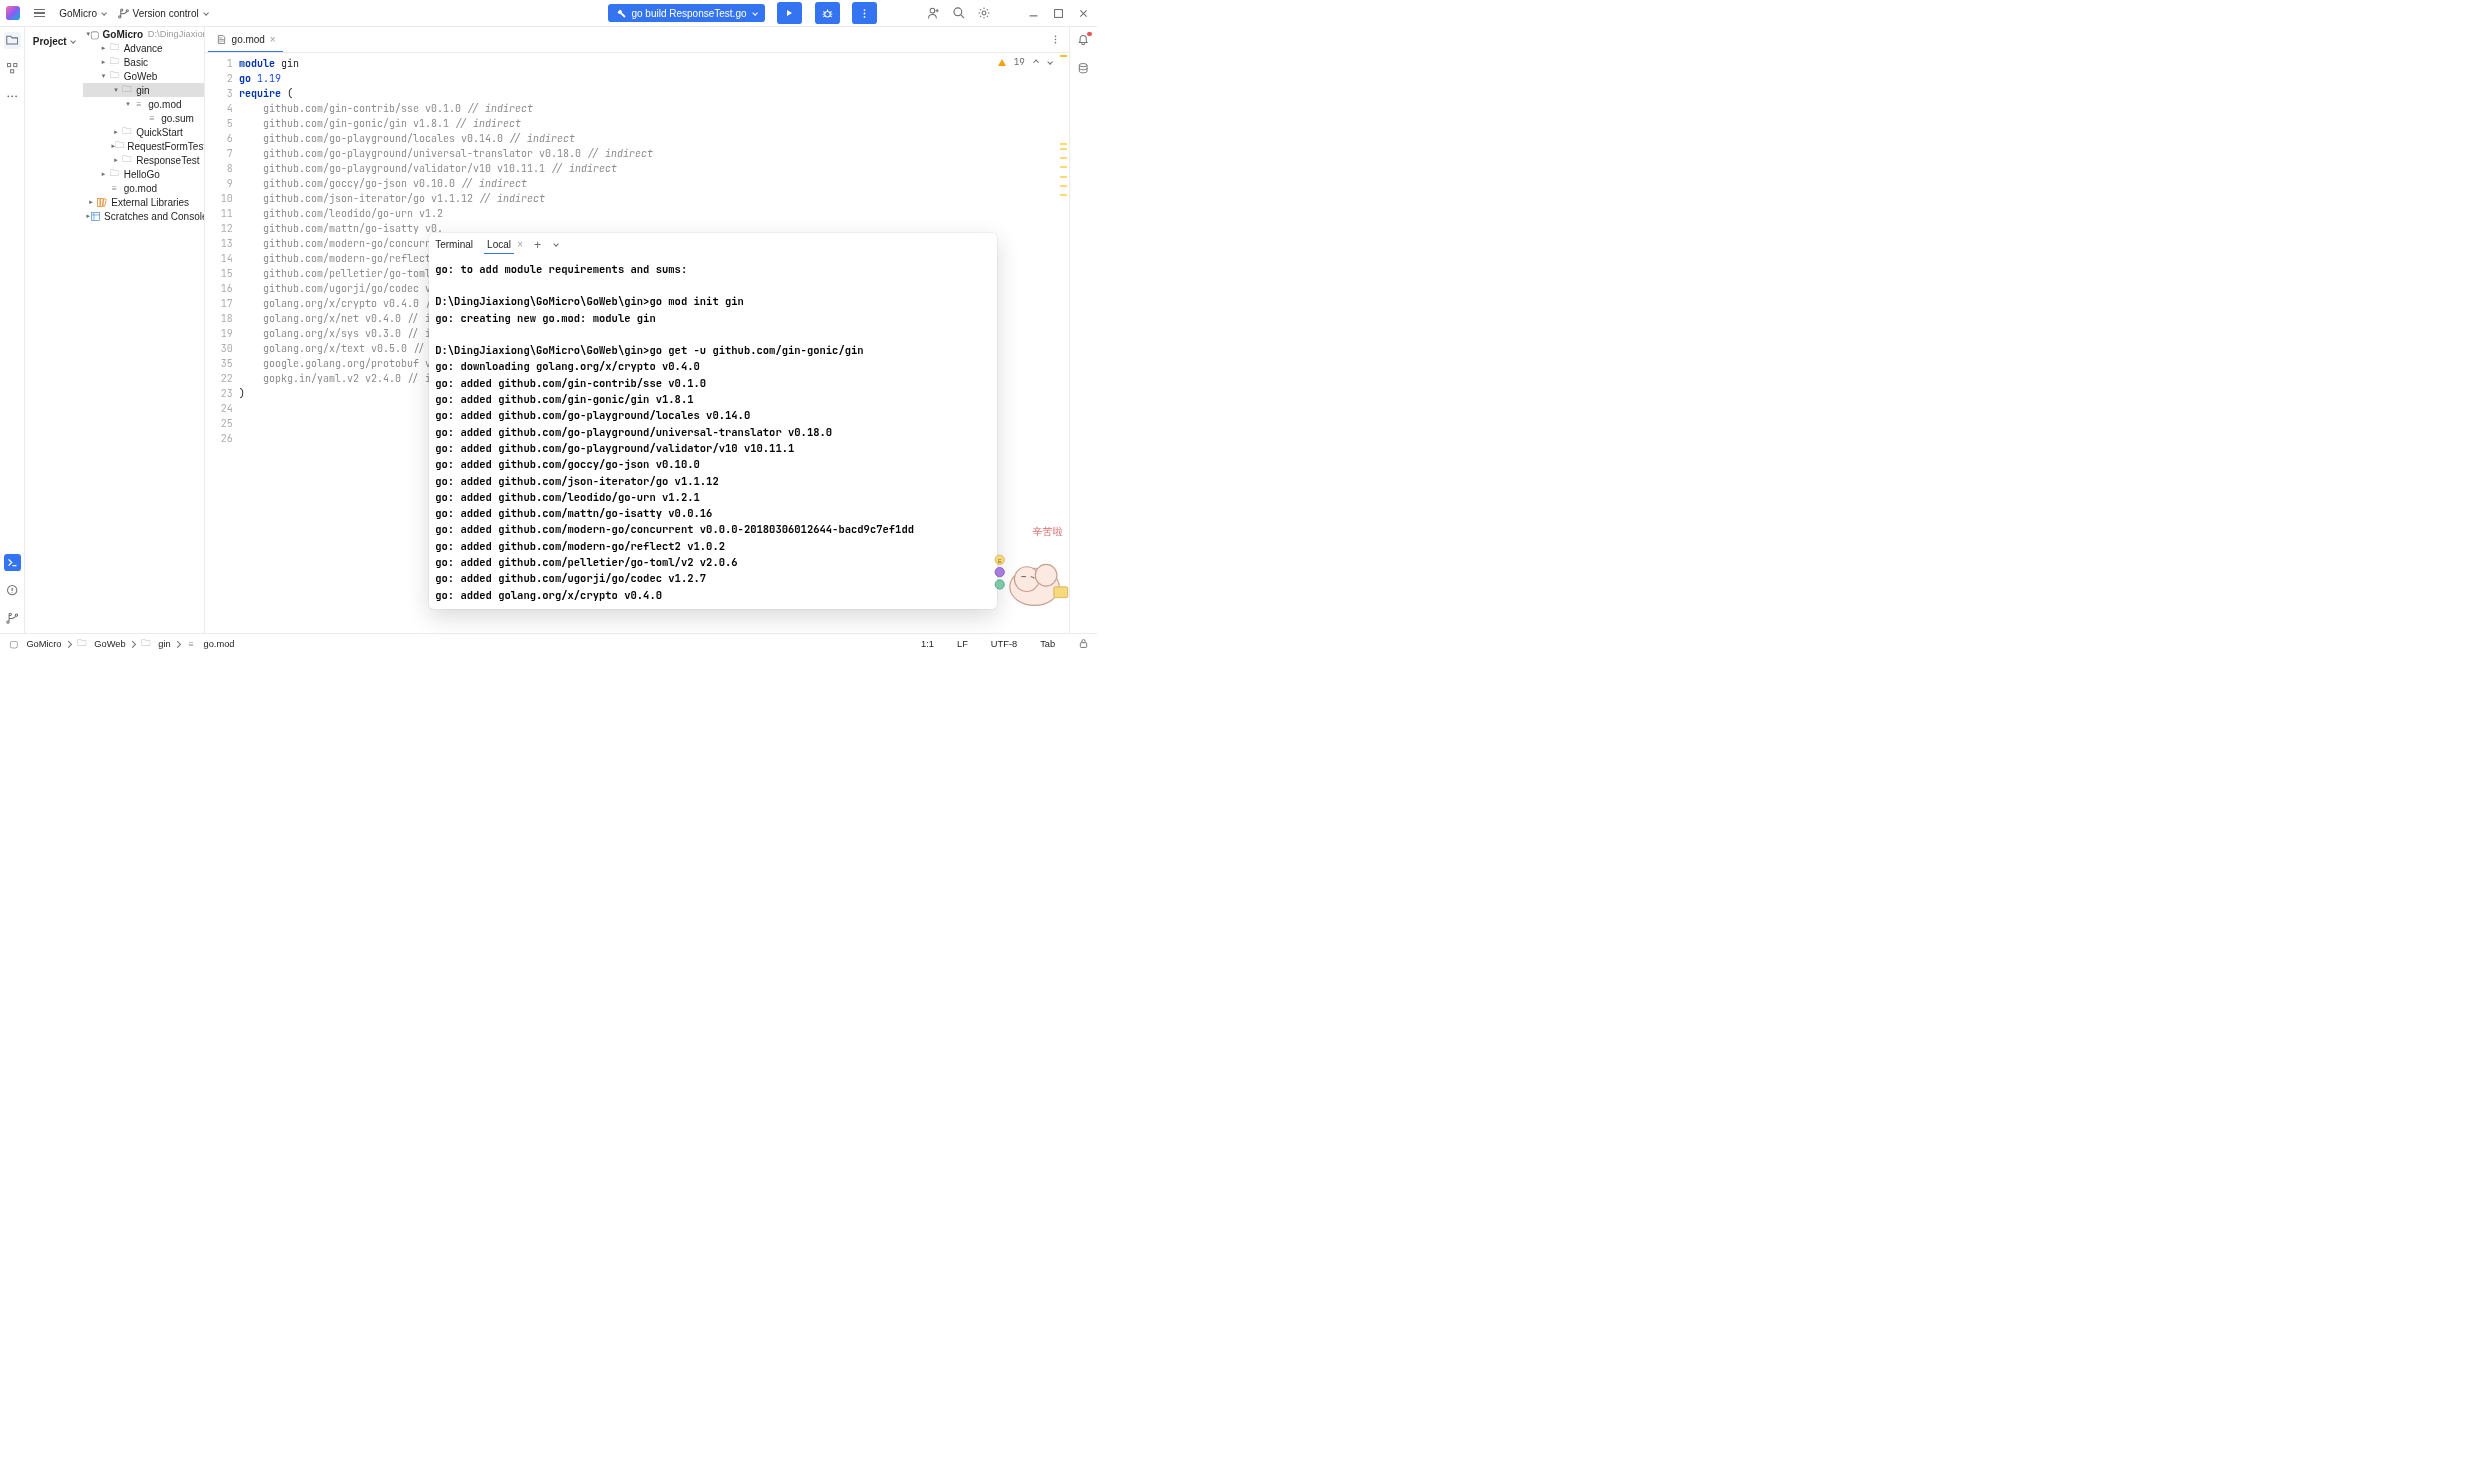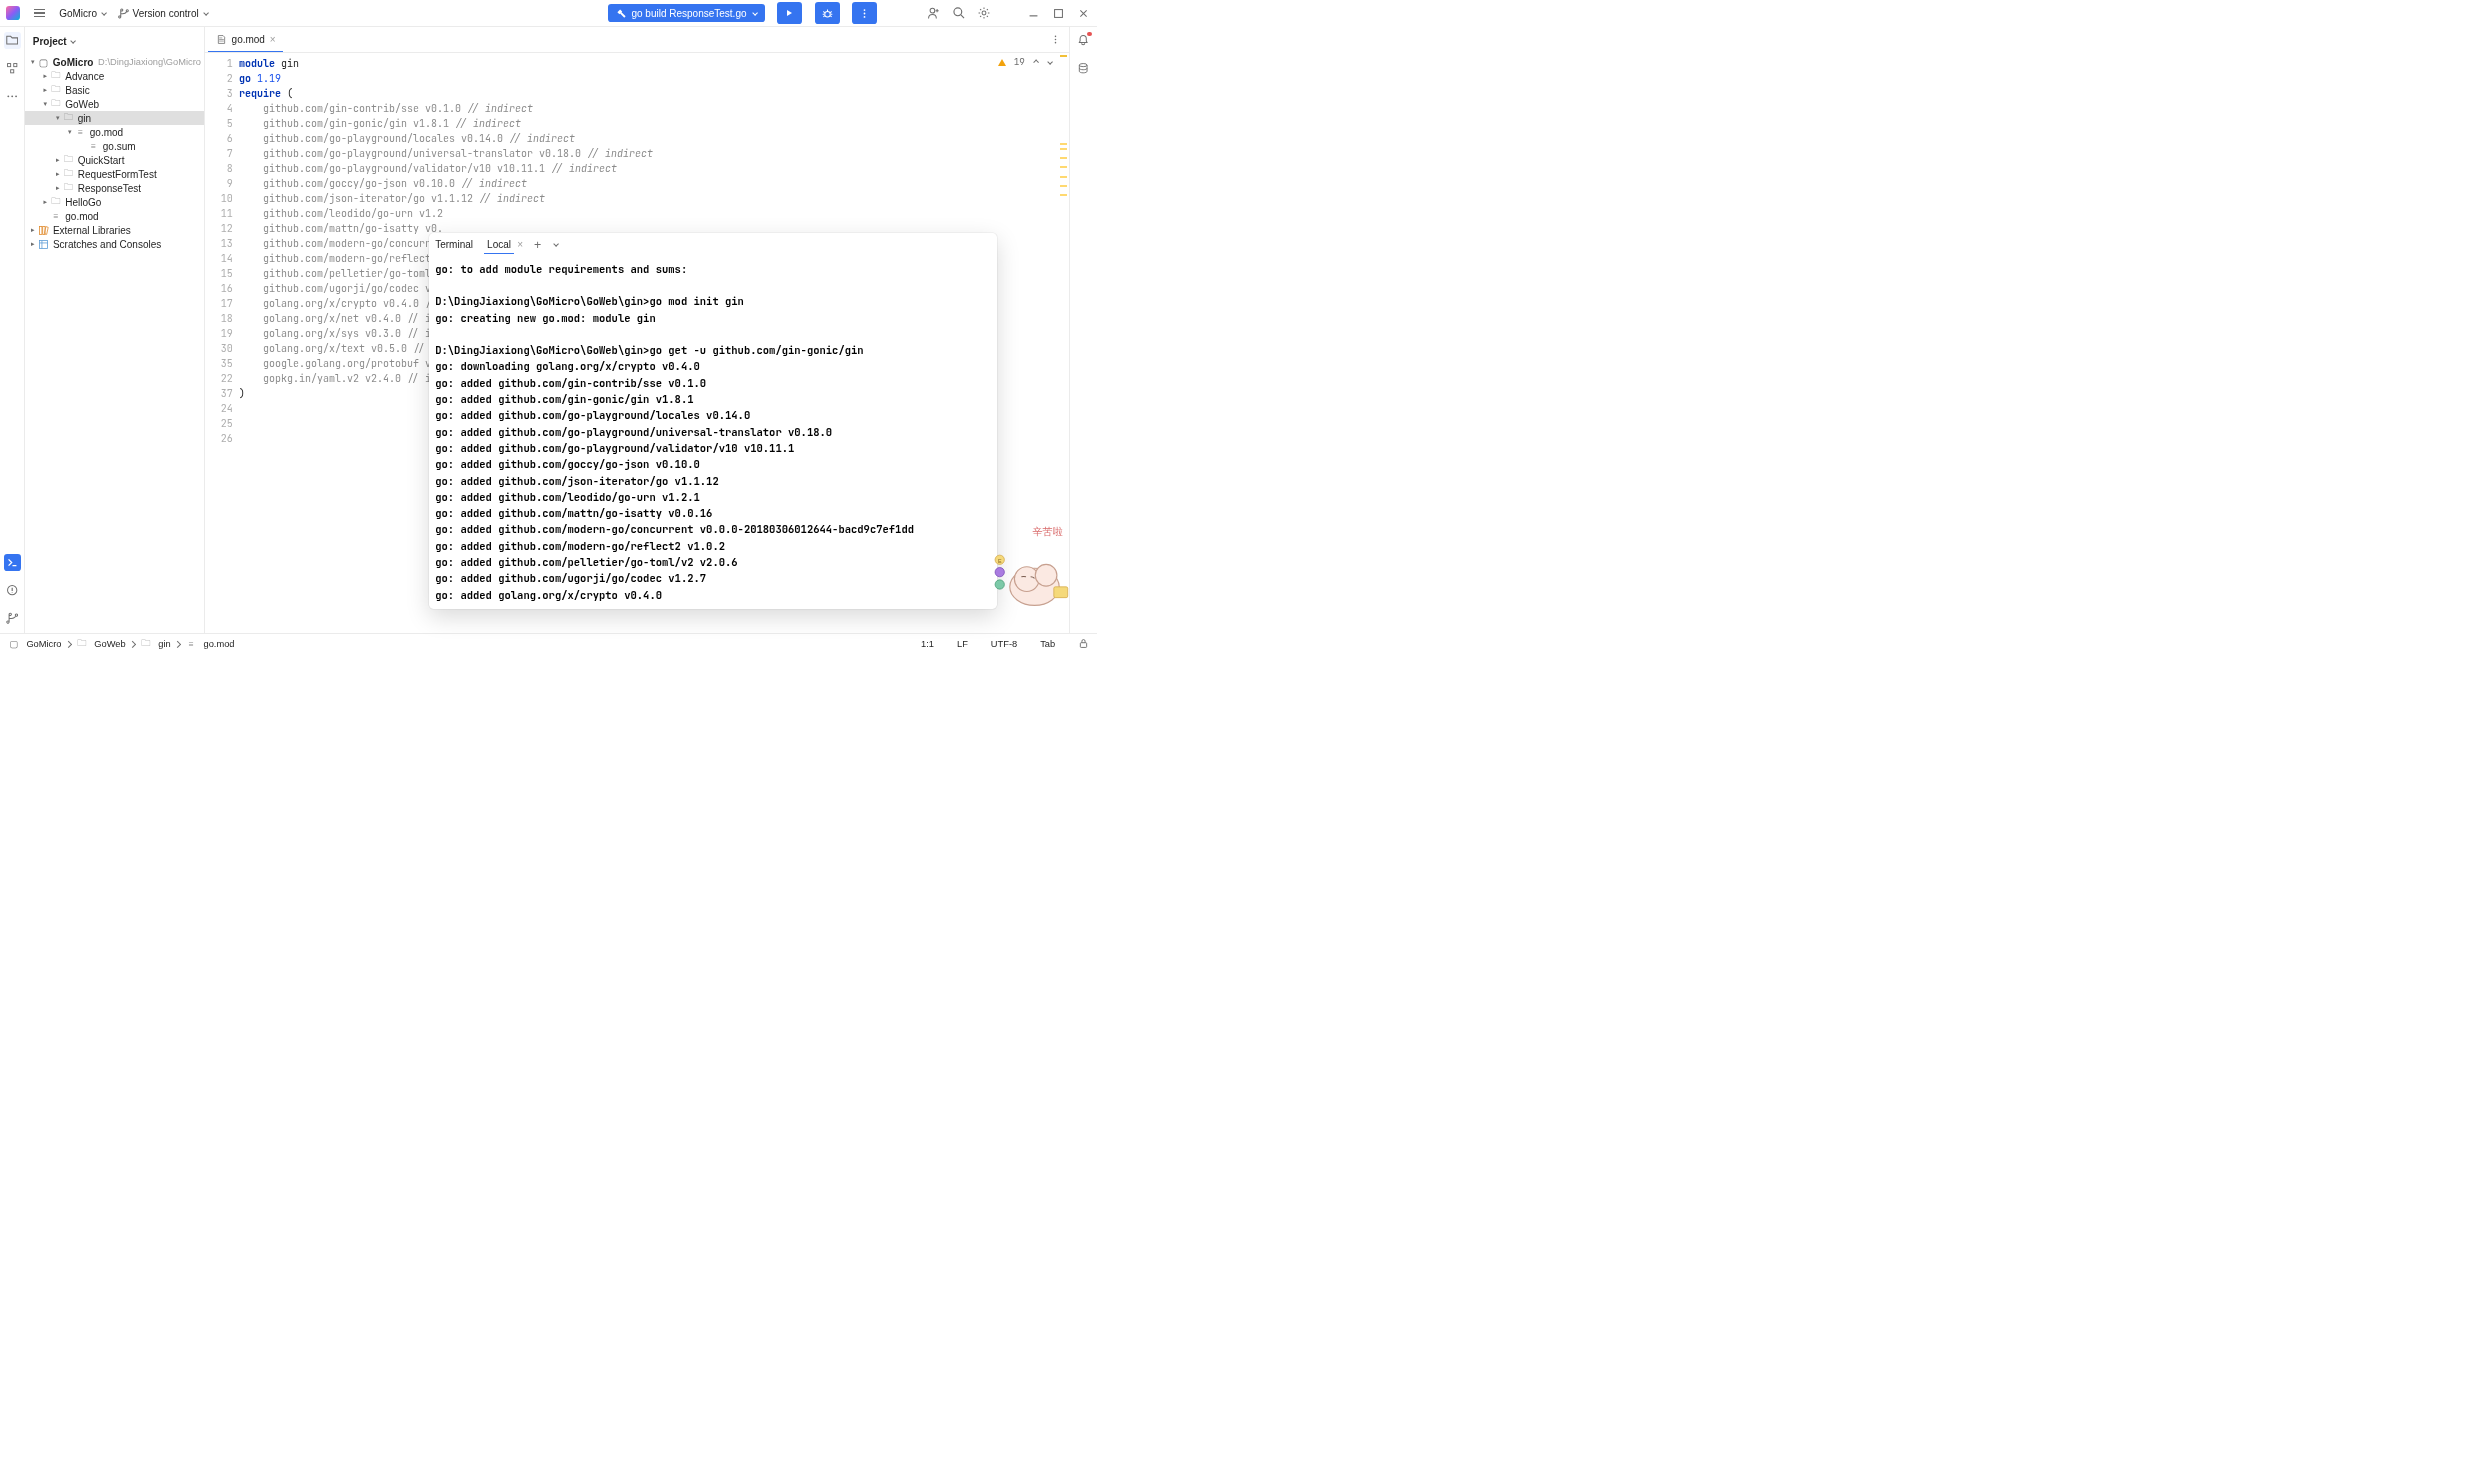--- a/index.html
+++ b/index.html
@@ -35,21 +35,21 @@
 .icon-btn-blue { width:25px;height:22px;background:#3574f0;display:flex;align-items:center;justify-content:center;border-radius:3.1px;margin-left:3.1px; }
 .icon-square { width:15.5px;height:15.5px;display:flex;align-items:center;justify-content:center;color:#6e6e6e; }
 
 .body-row { display:flex;height:calc(100% - 27px - 20px); }
 
 .left-rail { width:25px;border-right:0.8px solid #ebebeb;display:flex;flex-direction:column;align-items:center;padding-top:4.7px;gap:11px;background:#fff; }
 .rail-icon { width:17px;height:17px;display:flex;align-items:center;justify-content:center;color:#6e6e6e;border-radius:3.1px; }
 .rail-icon.active { background:#eef3fe; }
 .rail-terminal-icon { width:17px;height:17px;display:flex;align-items:center;justify-content:center;background:#3574f0;color:#fff;border-radius:3.1px;font-size:7.8px;font-weight:bold; }
 
-.project-panel { width:180px;border-right:0.8px solid #ebebeb;display:flex;flex-direction:column; }
+.project-panel { width:180px;border-right:0.8px solid #ebebeb;display:flex;flex-direction:row; }
 .project-header { height:28px;display:flex;align-items:center;padding:0 7.8px;font-weight:600;font-size:10px;cursor:default; }
 .project-header .chevron-down { margin-left:4.7px; }
 .project-tree { flex:1;overflow:auto;font-size:10px; }
 .tree-row { display:flex;align-items:center;height:14px;padding:0 3.1px;cursor:default;white-space:nowrap; }
 .tree-row.selected { background:#dfdfdf; }
 .tree-chevron { width:9.3px;text-align:center;color:#6e6e6e;font-size:7px; }
 .tree-icon { width:12.4px;display:inline-flex;align-items:center;justify-content:center;margin-right:3.1px;color:#6e6e6e; }
 .tree-label { color:#1e1e1e; }
 .tree-meta { color:#9e9e9e;margin-left:4.7px;font-size:9.3px; }
 
@@ -376,21 +376,21 @@
           <div>13</div>
           <div>14</div>
           <div>15</div>
           <div>16</div>
           <div>17</div>
           <div>18</div>
           <div>19</div>
           <div>30</div>
           <div>35</div>
           <div>22</div>
-          <div>37</div>
+          <div>23</div>
           <div>24</div>
           <div>25</div>
           <div>26</div>
         </div>
       <div class="code" id="code"><div><span class="kw">module</span><span class="id"> gin</span></div><div></div><div><span class="kw">go</span><span class="id"> </span><span class="num">1.19</span></div><div></div><div><span class="kw">require</span><span class="id"> (</span></div><div><span style="color:#8c8c8c">    github.com/gin-contrib/sse</span> <span style="color:#8c8c8c">v0.1.0</span> <span class="cm">// indirect</span></div><div><span style="color:#8c8c8c">    github.com/gin-gonic/gin</span> <span style="color:#8c8c8c">v1.8.1</span> <span class="cm">// indirect</span></div><div><span style="color:#8c8c8c">    github.com/go-playground/locales</span> <span style="color:#8c8c8c">v0.14.0</span> <span class="cm">// indirect</span></div><div><span style="color:#8c8c8c">    github.com/go-playground/universal-translator</span> <span style="color:#8c8c8c">v0.18.0</span> <span class="cm">// indirect</span></div><div><span style="color:#8c8c8c">    github.com/go-playground/validator/v10</span> <span style="color:#8c8c8c">v10.11.1</span> <span class="cm">// indirect</span></div><div><span style="color:#8c8c8c">    github.com/goccy/go-json</span> <span style="color:#8c8c8c">v0.10.0</span> <span class="cm">// indirect</span></div><div><span style="color:#8c8c8c">    github.com/json-iterator/go</span> <span style="color:#8c8c8c">v1.1.12</span> <span class="cm">// indirect</span></div><div><span style="color:#8c8c8c">    github.com/leodido/go-urn v1.2</span></div><div><span style="color:#8c8c8c">    github.com/mattn/go-isatty v0.</span></div><div><span style="color:#8c8c8c">    github.com/modern-go/concurren</span></div><div><span style="color:#8c8c8c">    github.com/modern-go/reflect2 </span></div><div><span style="color:#8c8c8c">    github.com/pelletier/go-toml/v</span></div><div><span style="color:#8c8c8c">    github.com/ugorji/go/codec v1.</span></div><div><span style="color:#8c8c8c">    golang.org/x/crypto v0.4.0 // </span></div><div><span style="color:#8c8c8c">    golang.org/x/net v0.4.0 // ind</span></div><div><span style="color:#8c8c8c">    golang.org/x/sys v0.3.0 // ind</span></div><div><span style="color:#8c8c8c">    golang.org/x/text v0.5.0 // in</span></div><div><span style="color:#8c8c8c">    google.golang.org/protobuf v1.</span></div><div><span style="color:#8c8c8c">    gopkg.in/yaml.v2 v2.4.0 // ind</span></div><div>)</div><div></div></div>
       <div class="editor-scrollbar">
         <div class="marker-warn" style="top:1.6px"></div>
         <div class="marker-yellow" style="top:90px"></div>
         <div class="marker-yellow" style="top:95px"></div>
         <div class="marker-yellow" style="top:104px"></div>

